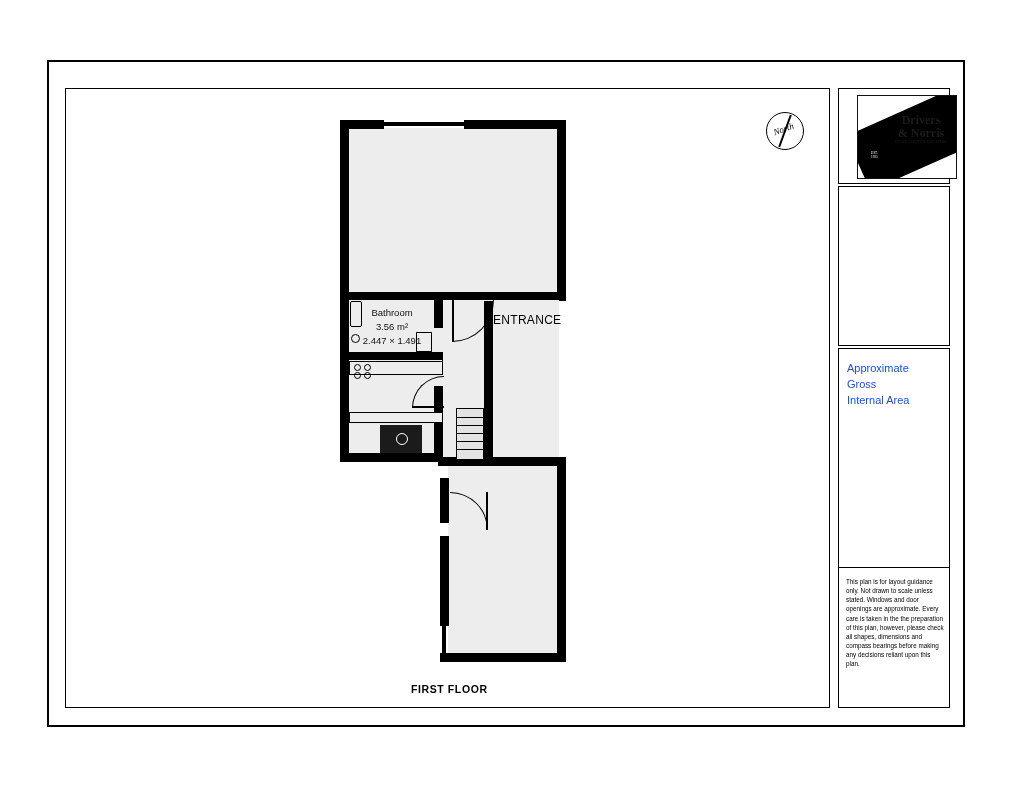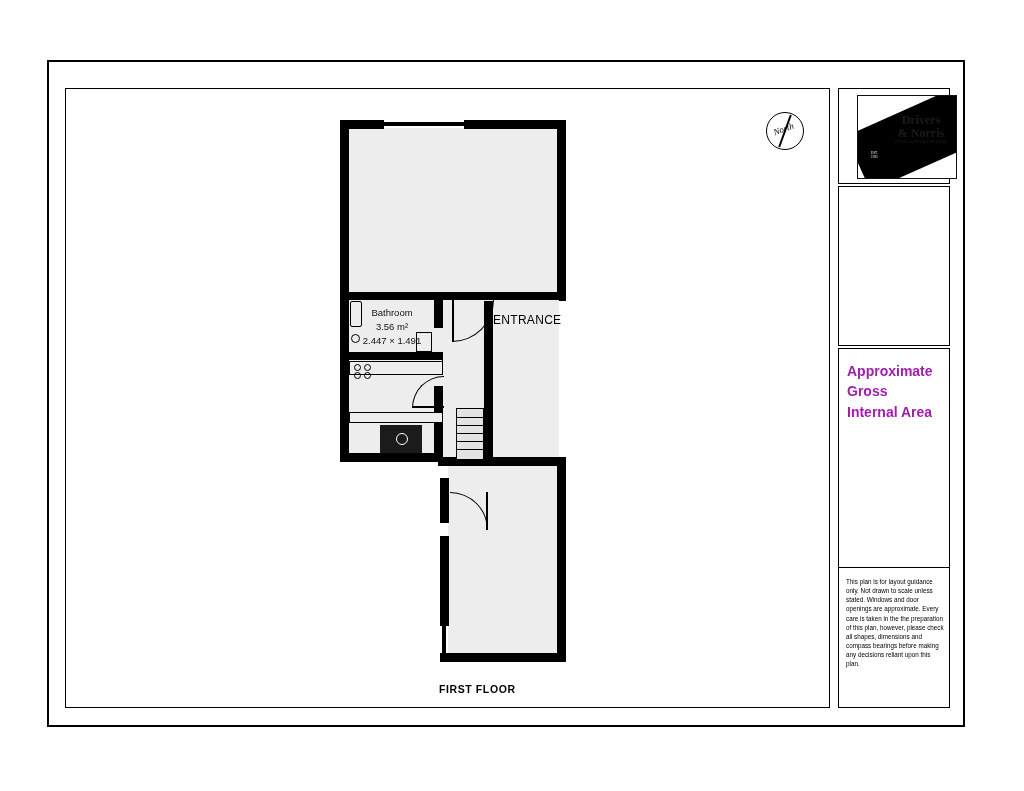--- a/index.html
+++ b/index.html
@@ -101,24 +101,23 @@
     font-family: "Liberation Serif", serif;
     font-size: 3.4px;
     line-height: 1.15;
     text-align: center;
   }
 
   
   .area-head {
     position: absolute;
     left: 8px; top: 12px;
-    font-size: 14px;
+    font-size: 11px;
     line-height: 1.45;
-    color: #a21caf;
-    font-weight: bold;
+    color: #1d4ed8;
   }
   .area-total {
     position: absolute;
     left: 8px; top: 90px;
     font-size: 12.5px;
     line-height: 1.5;
     color: #000;
   }
   .divider-line {
     position: absolute;
@@ -327,21 +326,21 @@
     <div class="wall" style="left:557px; top:457px; width:9px; height:205px;"></div>
     <div class="wall" style="left:440px; top:653px; width:126px; height:9px;"></div>
     <div class="wall" style="left:440px; top:478px; width:9px; height:45px;"></div>
     <div class="wall" style="left:440px; top:536px; width:9px; height:90px;"></div>
     <div class="wall" style="left:442px; top:626px; width:4px; height:28px;"></div>
 
     <div class="arc" style="left:450px; top:492px; width:38px; height:38px; border-radius:0 38px 0 0; border-width:1px 1px 0 0;"></div>
     <div class="wall" style="left:486px; top:492px; width:2px; height:38px;"></div>
 
 
-    <div class="floor-label" style="left:411px; top:683px;margin-left:28px;">FIRST FLOOR</div>
+    <div class="floor-label" style="left:411px; top:683px;">FIRST FLOOR</div>
   </div>
 
   <div id="compass">
     <div class="ring"></div>
     <div class="needle"></div>
     <div class="north-txt">North</div>
   </div>
 
   <div class="panel" id="logo-panel">
     <div class="logo-inner">

